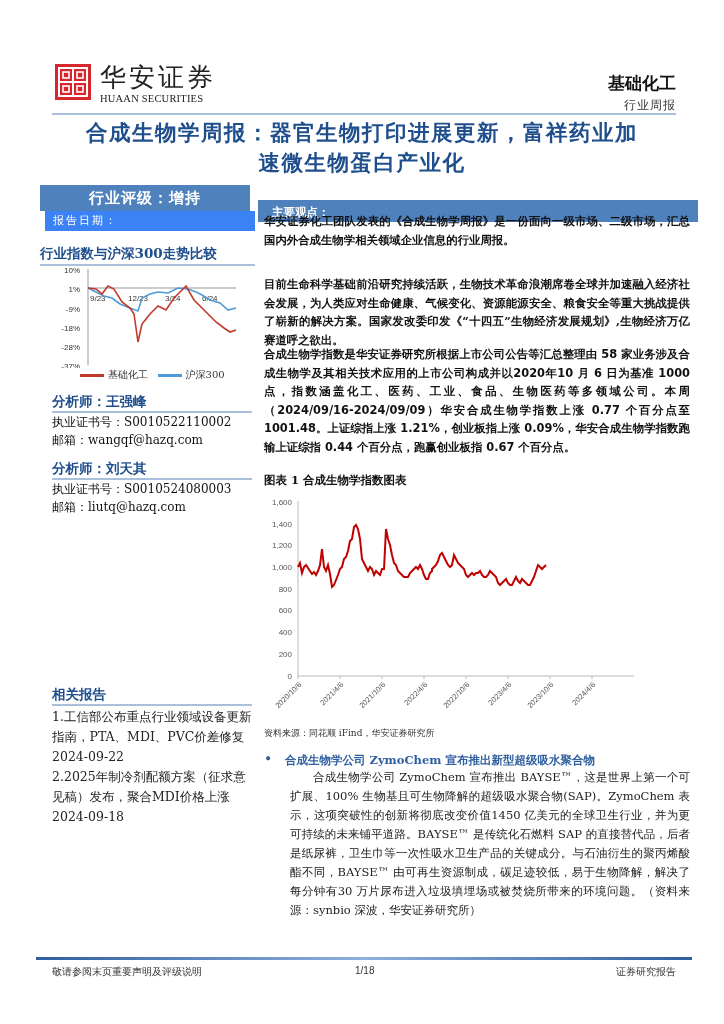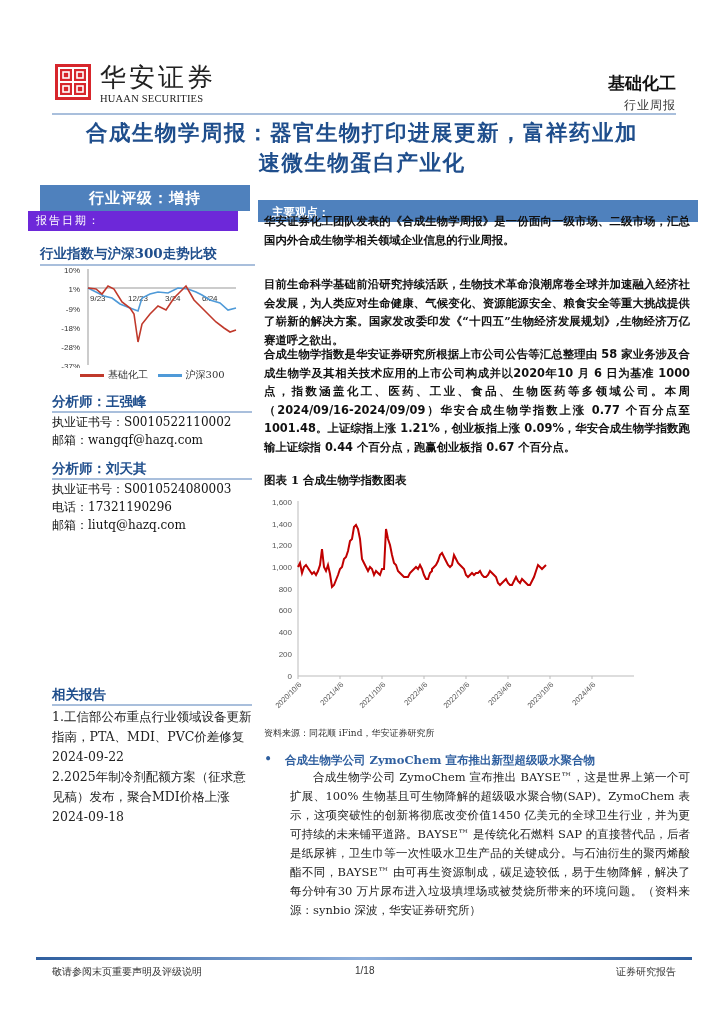--- a/index.html
+++ b/index.html
@@ -10,21 +10,21 @@
   .logo-box { left:55px; top:64px; width:36px; height:36px; background:#d7262c; }
   .logo-box svg { display:block; }
   .logo-cn { left:100px; top:60px; font-size:26px; letter-spacing:3px; color:#222; font-family:"DejaVu Serif", serif; }
   .logo-en { left:100px; top:93px; font-size:10.5px; color:#222; font-family:"Liberation Serif", serif; letter-spacing:0.2px; }
   .hdr-sector { right:48px; top:72px; font-size:17px; font-weight:bold; color:#111; }
   .hdr-type { right:48px; top:97px; font-size:12px; color:#333; letter-spacing:1px; }
   .hdr-rule { left:52px; top:113px; width:624px; height:2px; background:#a9bfdc; }
   .title { left:40px; top:118px; width:644px; text-align:center; font-size:21.5px; font-weight:bold; color:#1f4e8c; line-height:30px; letter-spacing:1.5px; }
   
   .rating { left:40px; top:185px; width:210px; height:26px; background:#4f81bd; color:#fff; font-weight:bold; font-size:15px; text-align:center; line-height:26px; letter-spacing:1px; }
-  .date-row { left:28px; top:211px; width:210px; height:20px; background:#6d28d9; color:#fff; font-size:11px; line-height:20px; }
+  .date-row { left:45px; top:211px; width:210px; height:20px; background:#3b82f6; color:#fff; font-size:11px; line-height:20px; }
   .date-row .lbl { position:absolute; left:8px; letter-spacing:2px; }
   .date-row .val { position:absolute; left:102px;margin-top:25px; }
   .sec-title { color:#1f4e8c; font-weight:bold; font-size:13.5px; }
   .sec-rule { height:2px; background:#a9bfdc; }
   .small-text { font-size:12px; color:#111; line-height:18px; }
   .legend { left:80px; top:368px; font-size:10px; color:#333; }
   .legend .sw { display:inline-block; width:24px; height:3px; vertical-align:middle; margin-right:4px; }
   .rel-list { left:52px; top:707px; width:200px; font-size:12.5px; line-height:20px; color:#222; }
   
   .view-bar { left:258px; top:188px; width:440px; height:22px; background:#4f81bd; color:#fff; font-weight:bold; font-size:11.5px; line-height:24px;margin-top:12px; }
@@ -107,21 +107,20 @@
 <div class="abs sec-title" style="left:52px;top:393px;">分析师：王强峰</div>
 <div class="abs sec-rule" style="left:52px;top:411px;width:200px;"></div>
 <div class="abs small-text" style="left:52px;top:413px;">
   <div>执业证书号：S0010522110002</div>
   <div>邮箱：wangqf@hazq.com</div>
 </div>
 <div class="abs sec-title" style="left:52px;top:460px;">分析师：刘天其</div>
 <div class="abs sec-rule" style="left:52px;top:478px;width:200px;"></div>
 <div class="abs small-text" style="left:52px;top:480px;">
   <div>执业证书号：S0010524080003</div>
-  <div>电话：17321190296</div>
   <div>邮箱：liutq@hazq.com</div>
 </div>
 
 <div class="abs sec-title" style="left:52px;top:686px;">相关报告</div>
 <div class="abs sec-rule" style="left:52px;top:704px;width:200px;"></div>
 <div class="abs rel-list">
   <div>1.工信部公布重点行业领域设备更新指南，PTA、MDI、PVC价差修复 2024-09-22</div>
   <div>2.2025年制冷剂配额方案（征求意见稿）发布，聚合MDI价格上涨 2024-09-18</div>
 </div>
 

